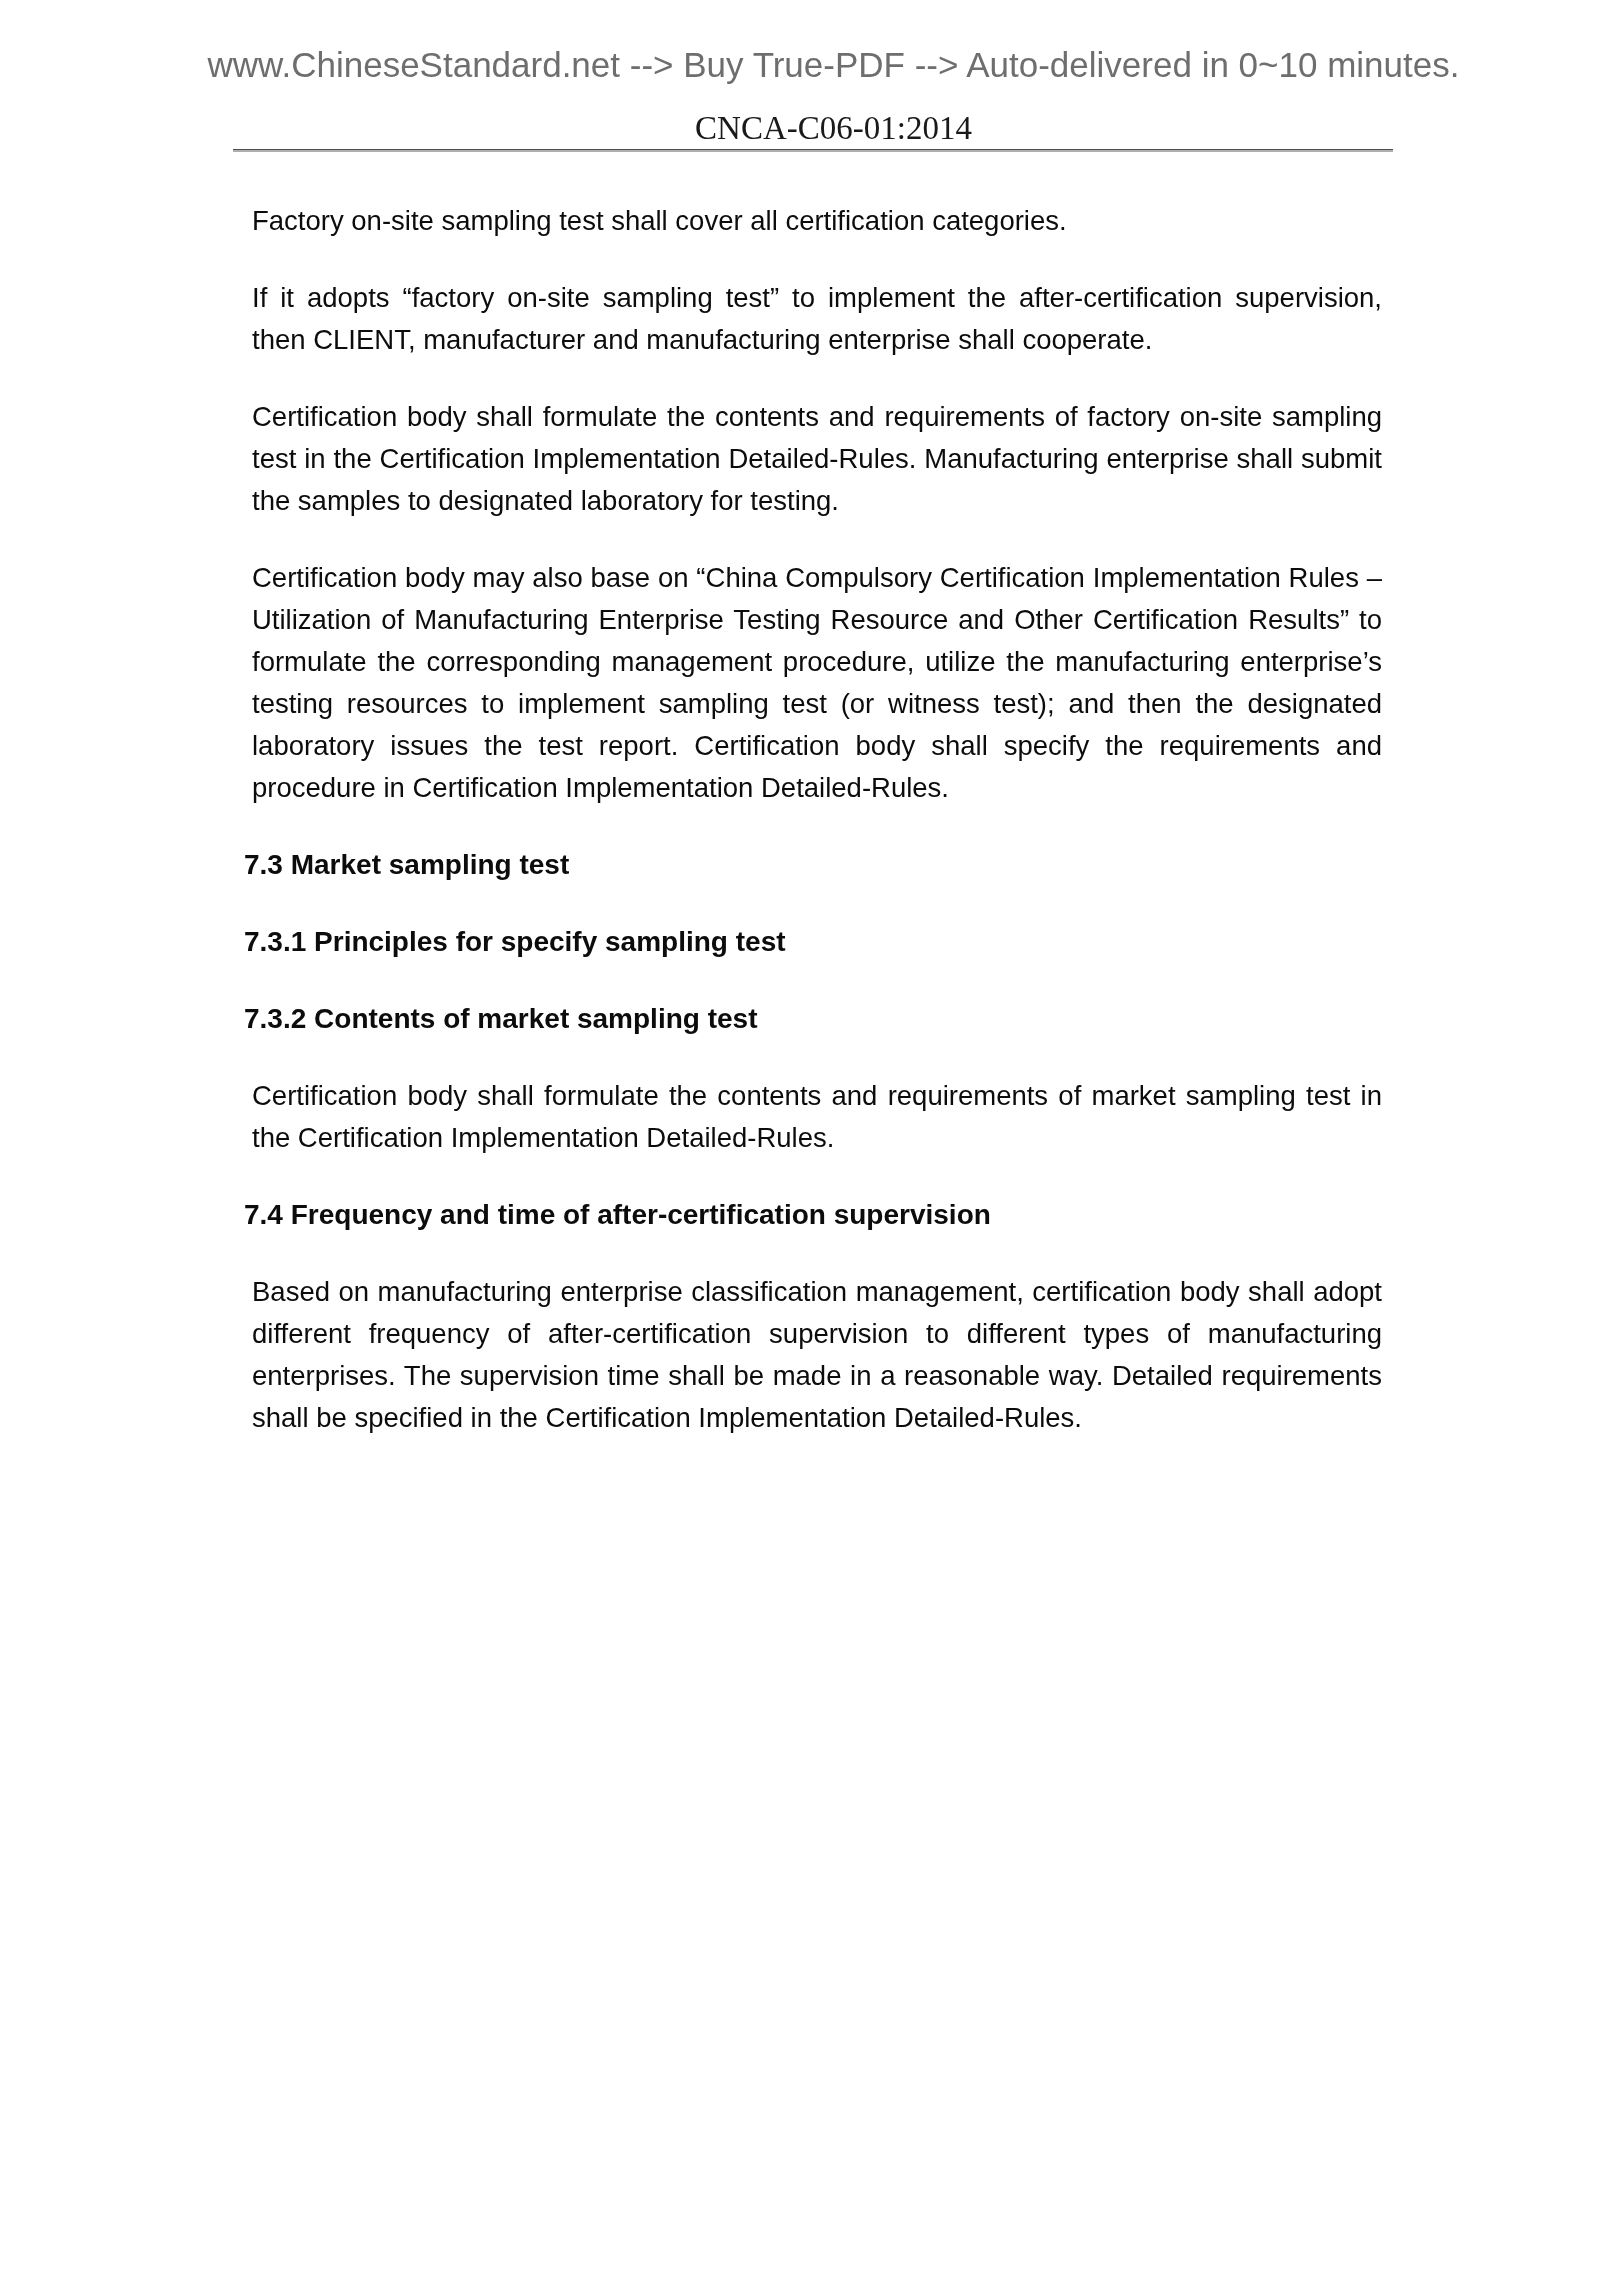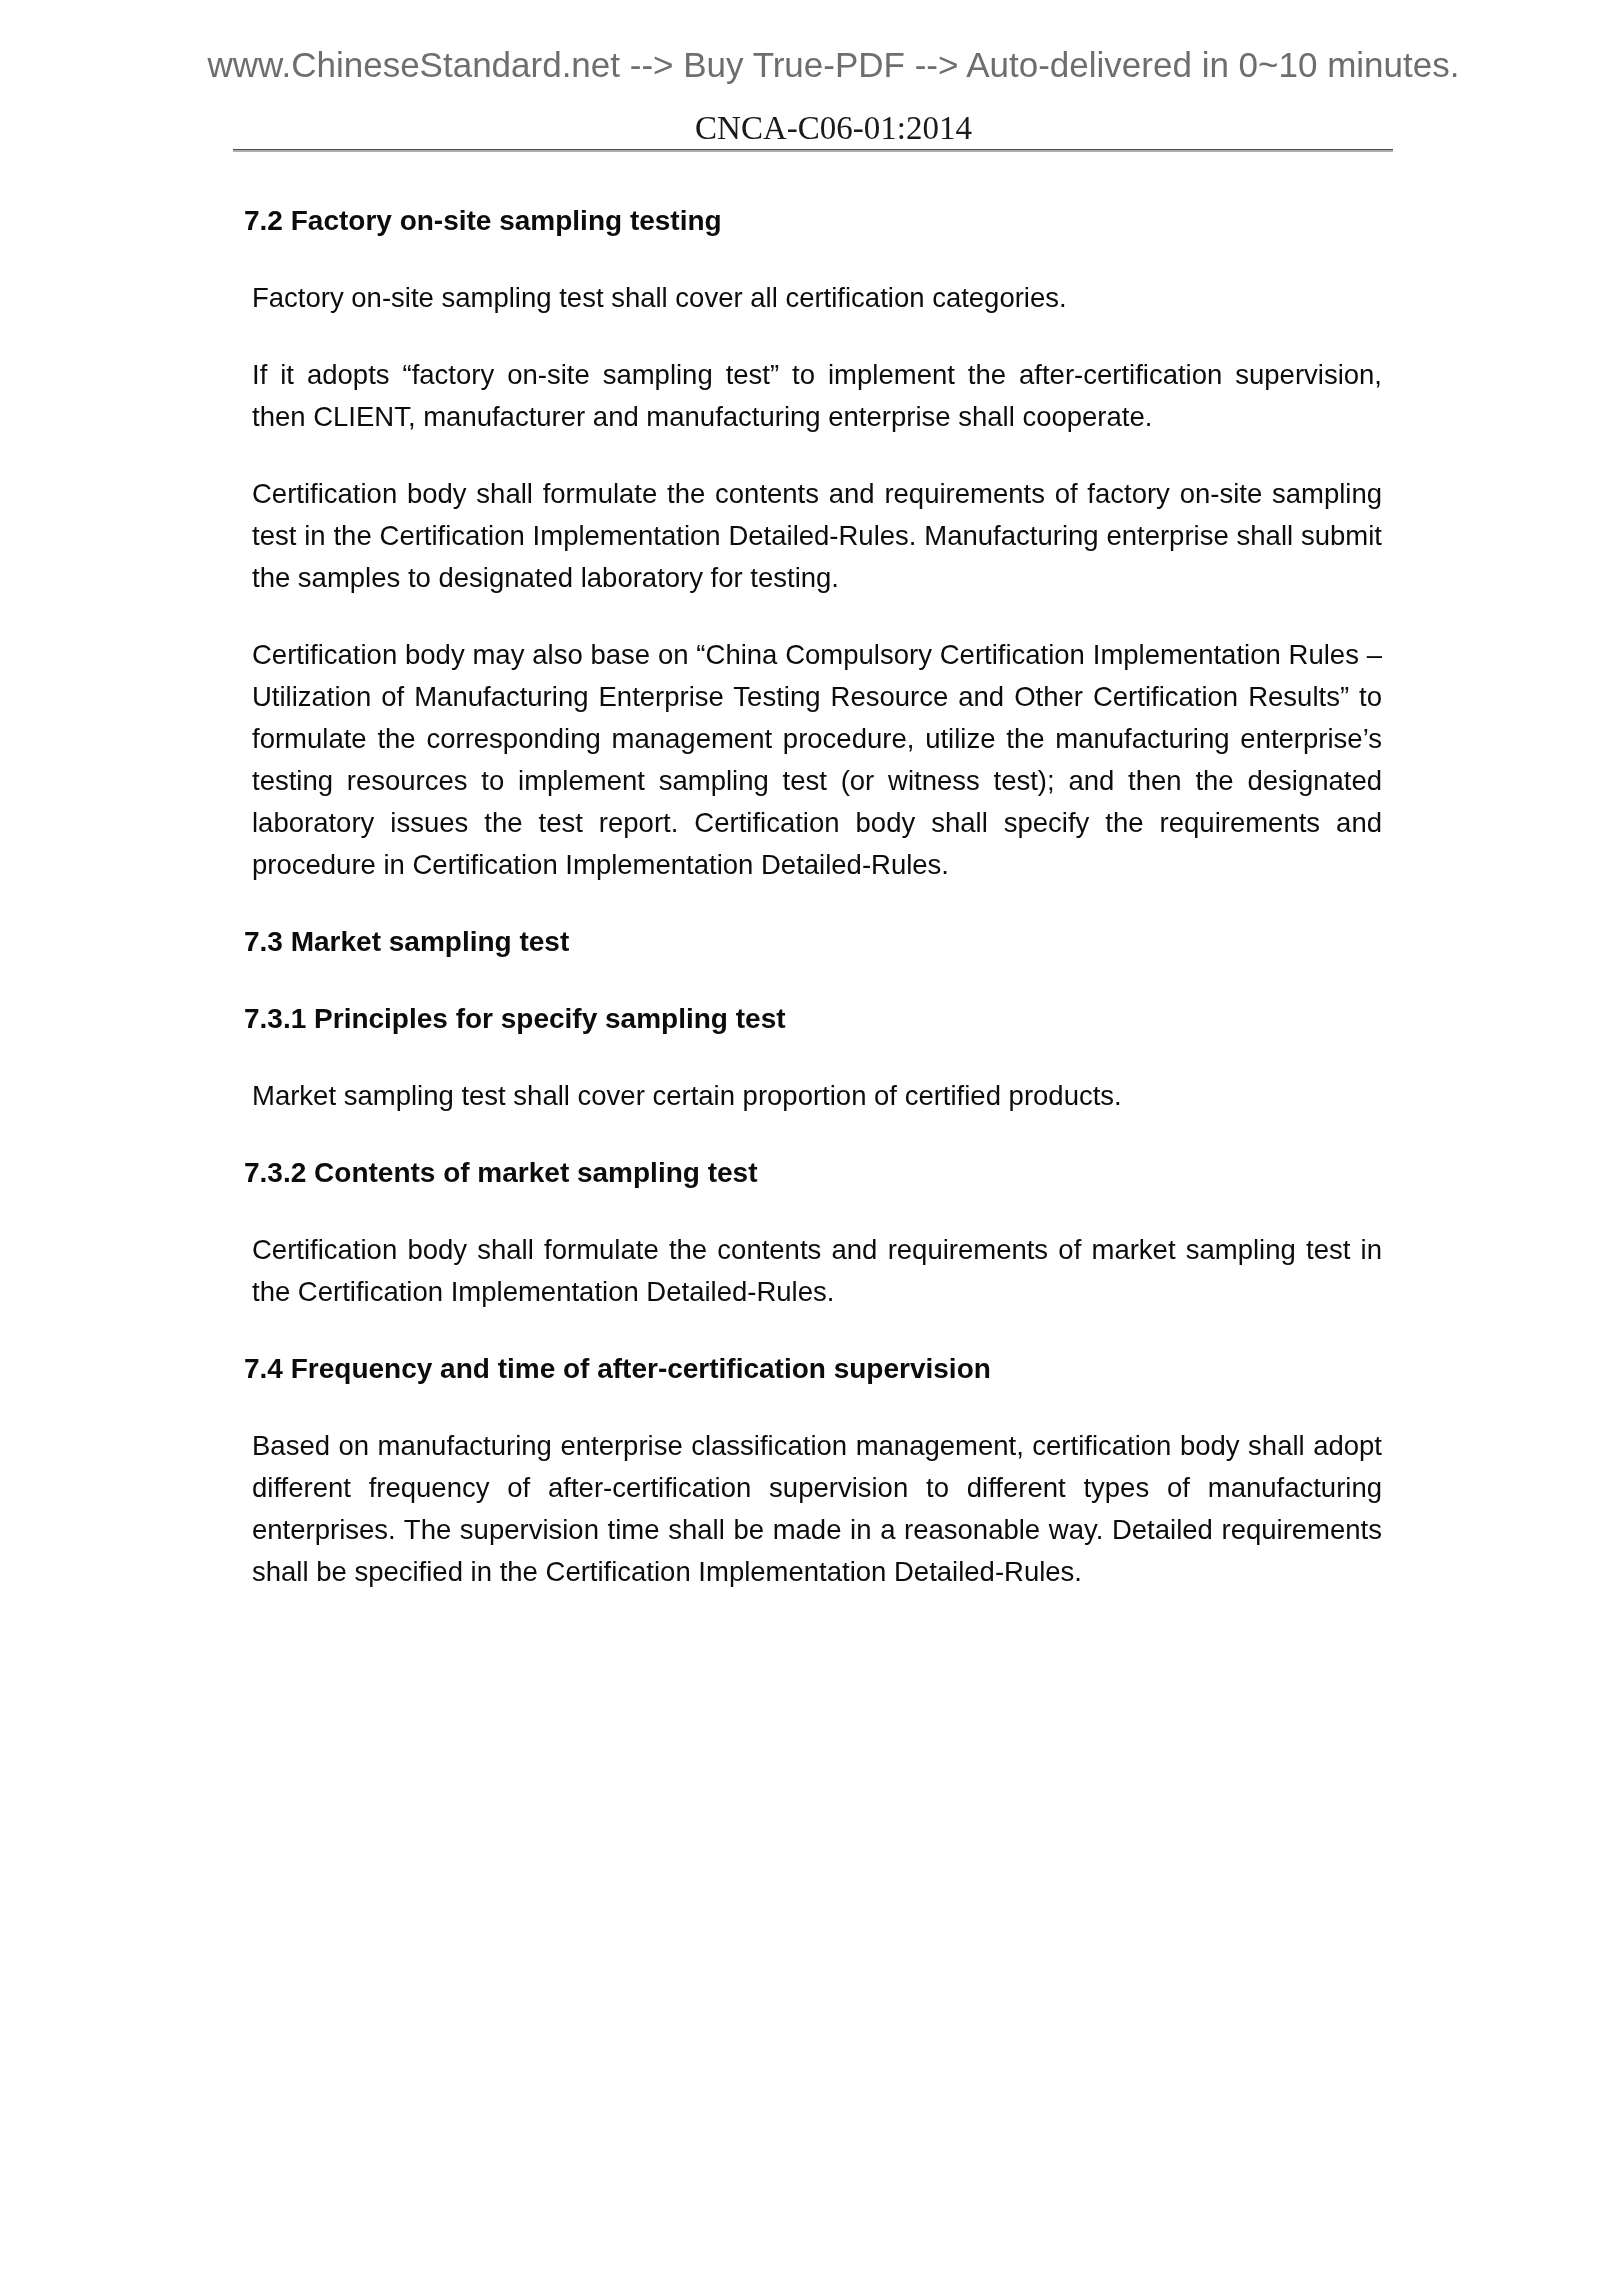--- a/index.html
+++ b/index.html
@@ -92,28 +92,26 @@
 
 <div class="page">
 
   <div class="promo">www.ChineseStandard.net --&gt; Buy True-PDF --&gt; Auto-delivered in 0~10 minutes.</div>
 
   <div class="docid">CNCA-C06-01:2014</div>
 
   <div class="rule header-rule"></div>
 
   <div class="doc-body">
-      <div class="heading">7.2 Factory on-site sampling testing</div>
       <div class="para">Factory on-site sampling test shall cover all certification categories.</div>
       <div class="para">If it adopts “factory on-site sampling test” to implement the after-certification supervision, then CLIENT, manufacturer and manufacturing enterprise shall cooperate.</div>
       <div class="para">Certification body shall formulate the contents and requirements of factory on-site sampling test in the Certification Implementation Detailed-Rules. Manufacturing enterprise shall submit the samples to designated laboratory for testing.</div>
       <div class="para">Certification body may also base on “China Compulsory Certification Implementation Rules – Utilization of Manufacturing Enterprise Testing Resource and Other Certification Results” to formulate the corresponding management procedure, utilize the manufacturing enterprise’s testing resources to implement sampling test (or witness test); and then the designated laboratory issues the test report. Certification body shall specify the requirements and procedure in Certification Implementation Detailed-Rules.</div>
       <div class="heading">7.3 Market sampling test</div>
       <div class="heading">7.3.1 Principles for specify sampling test</div>
-      <div class="para">Market sampling test shall cover certain proportion of certified products.</div>
       <div class="heading">7.3.2 Contents of market sampling test</div>
       <div class="para">Certification body shall formulate the contents and requirements of market sampling test in the Certification Implementation Detailed-Rules.</div>
       <div class="heading">7.4 Frequency and time of after-certification supervision</div>
       <div class="para">Based on manufacturing enterprise classification management, certification body shall adopt different frequency of after-certification supervision to different types of manufacturing enterprises. The supervision time shall be made in a reasonable way. Detailed requirements shall be specified in the Certification Implementation Detailed-Rules.</div>
     </div>
 
   <div class="rule footer-rule"></div>
 
   <div class="pageinfo"><span>Page </span><span class="num">10</span><span> of </span><span class="num">14</span></div>
 

